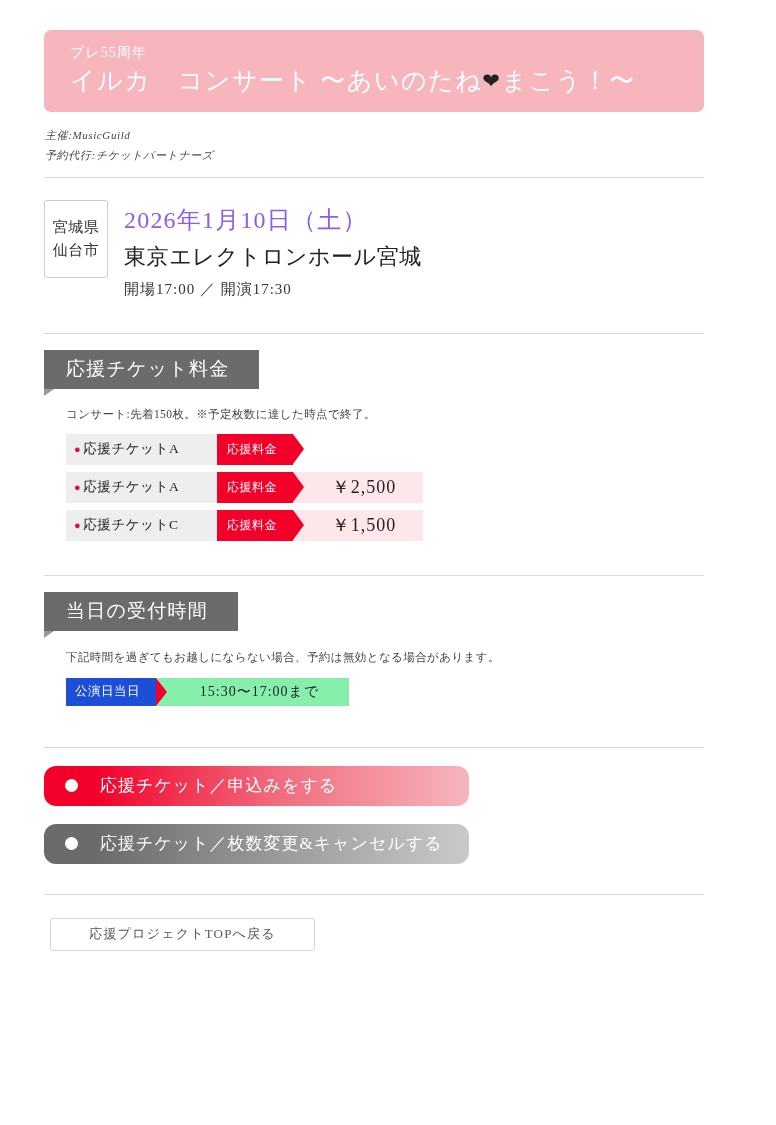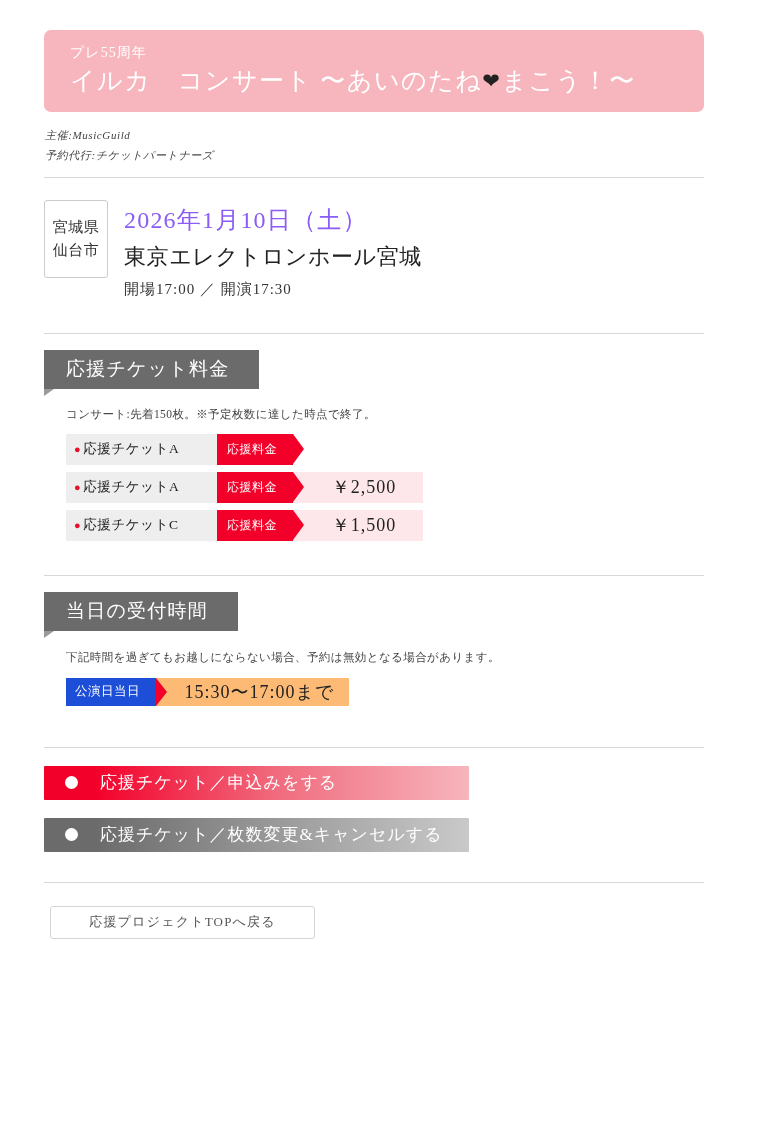--- a/index.html
+++ b/index.html
@@ -246,37 +246,37 @@
     right: -11px;
     top: 0;
     width: 0;
     height: 0;
     border-left: 11px solid #f3002a;
     border-top: 14px solid transparent;
     border-bottom: 14px solid transparent;
   }
   .recep-value {
     flex: 1;
-    background: #fdba74;
+    background: #86efac;
     display: flex;
     align-items: center;
     justify-content: center;
-    font-size: 18px;
+    font-size: 14px;
     letter-spacing: 1px;
     color: #222222;
     padding-left: 14px;
   }
 
   
   .btn {
     display: flex;
     align-items: center;
-    height: 34px;
+    height: 40px;
     width: 425px;
-    border-radius: 1px;
+    border-radius: 12px;
     color: #ffffff;
     font-size: 17px;
     letter-spacing: 1px;
     margin-top: 18px;
     overflow: hidden;
   }
   .btn-apply {
     background: linear-gradient(to right, #f3002a 0%, #f3002a 12%, #f06c7e 55%, #f7b5bd 100%);
   }
   .btn-cancel {

